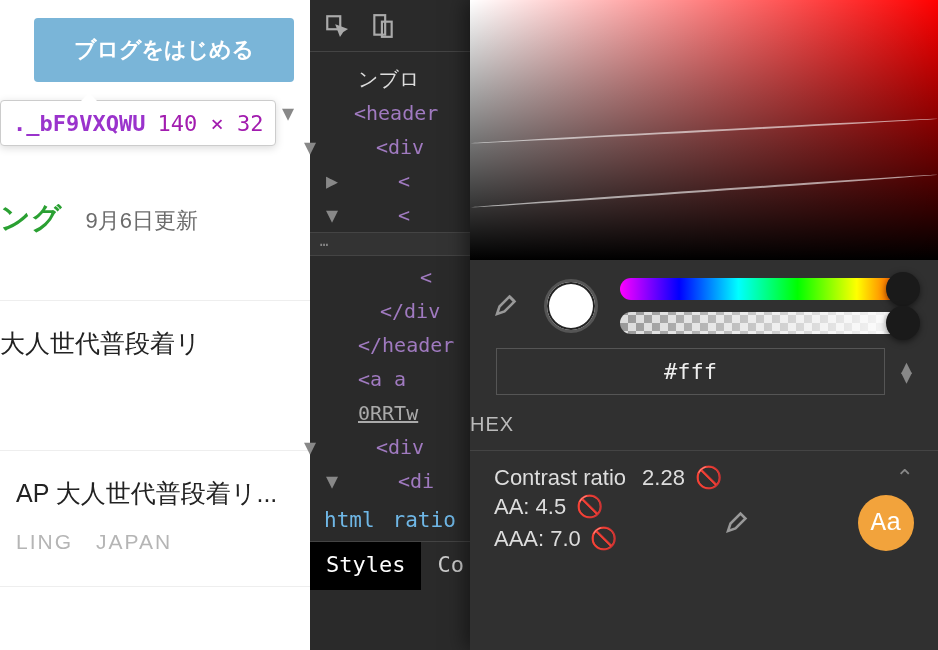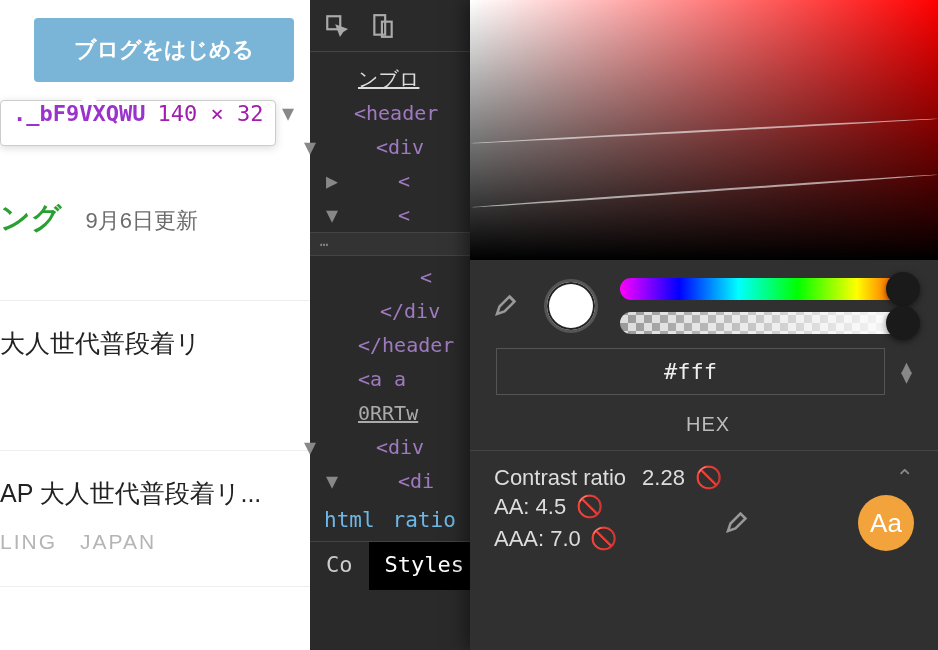--- a/index.html
+++ b/index.html
@@ -33,20 +33,21 @@
     justify-content: center;
   }
   .tooltip-box {
     position: absolute;
     top: 100px; left: 0;
     height: 46px;
     background: #fff;
     border: 1px solid #ccc;
     border-radius: 4px;
     display: flex;
+    align-items: center;
     padding: 0 12px;
     box-shadow: 0 2px 8px rgba(0,0,0,0.15);
     gap: 12px;
   }
   .tooltip-box::before {
     content: "";
     position: absolute;
     top: -8px; left: 80px;
     border-left: 8px solid transparent;
     border-right: 8px solid transparent;
@@ -70,21 +71,21 @@
     border-top: 1px solid #eee;
     padding: 26px 0;
     font-size: 25px;
     color: #222;
   }
   .item2 {
     position: absolute;
     top: 450px; left: 0; right: 0;
     border-top: 1px solid #eee;
     border-bottom: 1px solid #eee;
-    padding: 26px 0 30px 0;
+    padding: 26px 0 30px 16px;
   }
   .item2-title { font-size: 25px; color: #222; }
   .item2-sub { font-size: 21px; color: #b5b5b5; letter-spacing: 2px; margin-top: 18px;}
 
   
   .devtools {
     position: absolute;
     left: 310px; top: 0;
     width: 628px; height: 650px;
     background: #2a2a2a;
@@ -101,21 +102,21 @@
     border-bottom: 1px solid #444;
   }
   .dt-icon { width: 26px; height: 26px; display:flex; align-items:center; justify-content:center; }
   .dt-icon svg { width: 100%; height: 100%; }
   .dt-content {
     padding: 10px 20px 0 80px;
     line-height: 34px;
     text-indent: -54px;
   }
   .dt-content .tag { color: #a07ac0; }
-  .dt-content .txt { color: #ddd; text-decoration: underline; }
+  .dt-content .txt { color: #ddd; }
   .dt-content .row { white-space: nowrap; }
   .dt-content .arrow { color: #888; display:inline-block; width: 18px; }
   .dt-content .indent1 { margin-left: 0px; }
   .dt-content .indent2 { margin-left: 22px; }
   .dt-content .indent3 { margin-left: 44px; }
   .dt-content .indent4 { margin-left: 66px; }
   .dt-content .underline { text-decoration: underline; color:#aaa;}
   .drag-bar {
     height: 24px;
     background: #333;
@@ -211,25 +212,24 @@
     border:1px solid #555;
     background: transparent;
     color:#eee;
     text-align:center;
     font-size: 22px;
     font-family: Menlo, monospace;
     padding: 10px 8px;
   }
   .hex-spinner { color:#888; font-size:22px; display:flex; flex-direction:column; line-height:10px;}
   .hex-label {
-    text-align:center;
     color:#bbb;
     font-size:20px;
     letter-spacing:1px;
-    padding: 10px 0 14px 8px;
+    padding: 10px 0 14px 0;
   }
   .contrast {
     border-top: 1px solid #444;
     padding: 14px 24px;
   }
   .contrast-row1 {
     display:flex; align-items:center; font-size:22px; color:#ddd;
   }
   .contrast-row1 .ratio-label { }
   .contrast-row1 .ratio-val { margin-left:16px; }
@@ -241,21 +241,21 @@
   }
   .aa-block { font-size:22px; color:#ddd; line-height:32px;}
   .aa-block div { display:flex; align-items:center;}
   .sample-badge {
     width:56px; height:56px; border-radius:50%;
     background:#f2a33c;
     color:#fff;
     display:flex; align-items:center; justify-content:center;
     font-size:26px;
     margin-left:auto;
-    font-family: Liberation Sans, sans-serif;
+    font-family: Liberation Mono, monospace;
   }
   .mini-eye svg{ width:30px; height:30px;}
 </style>
 </head>
 <body>
 
 <div class="left-pane">
   <div class="start-btn">ブログをはじめる</div>
 
   <div class="tooltip-box">
@@ -315,22 +315,22 @@
     <div class="row indent2"><span class="arrow">▼</span><span class="tag">&lt;div</span></div>
     <div class="row indent3"><span class="arrow">▼</span><span class="tag">&lt;di</span></div>
   </div>
 
   <div class="breadcrumb">
     <span>html</span>
     <span>ratio</span>
   </div>
 
   <div class="tabs-row">
+    <div class="tab active">Styles</div>
     <div class="tab">Co</div>
-    <div class="tab active">Styles</div>
   </div>
 </div>
 
 <div class="picker">
   <div class="sat-area">
     <div class="sat-curve1"></div>
     <div class="sat-curve2"></div>
   </div>
 
   <div class="picker-row">

